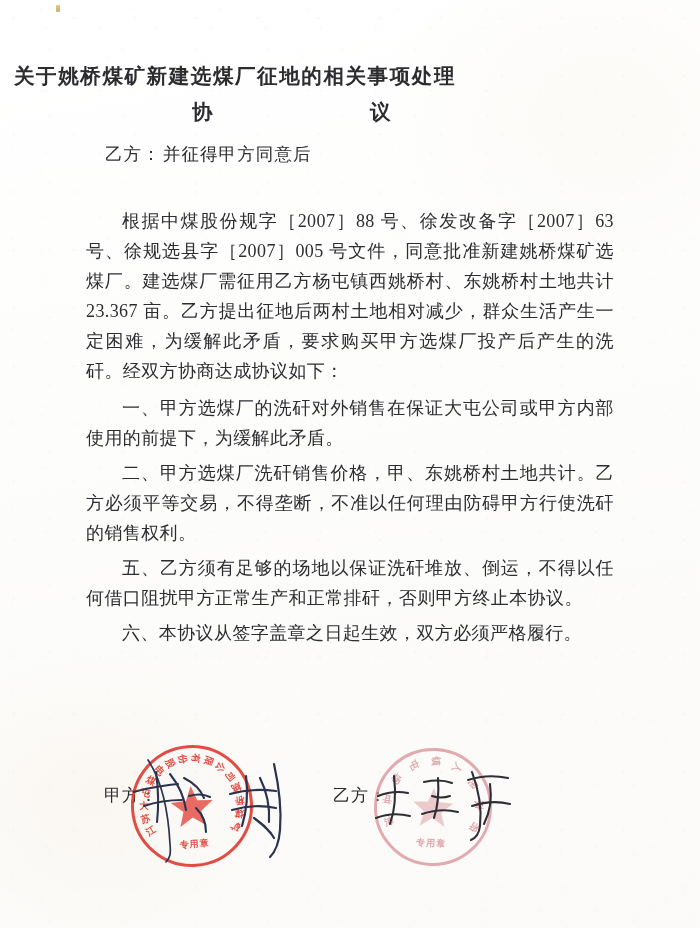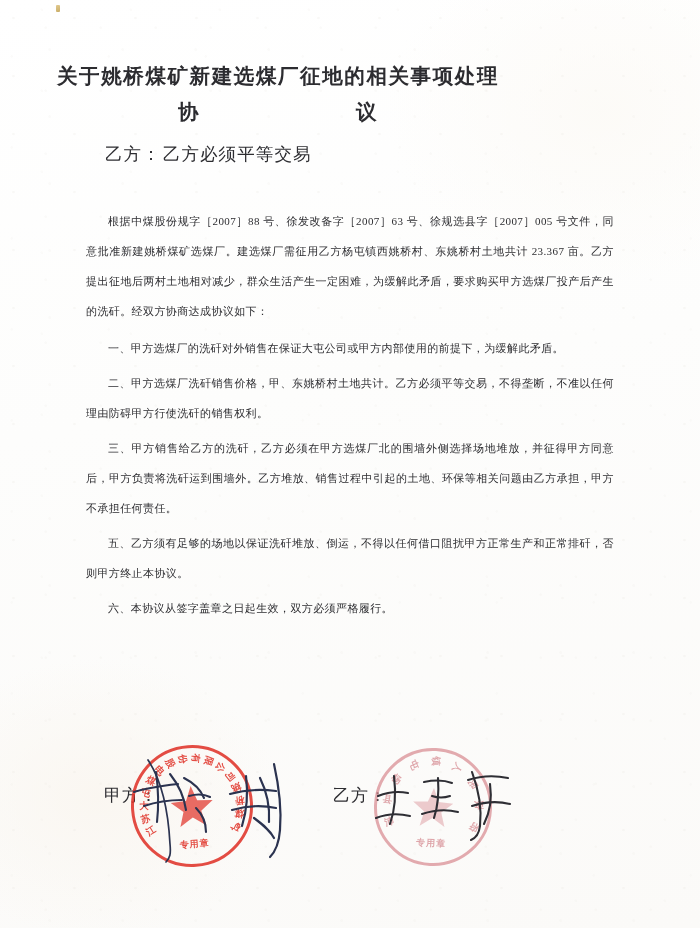--- a/index.html
+++ b/index.html
@@ -49,21 +49,22 @@
     opacity: 0.75;
     border-radius: 1px;
   }
 
   
   .title-block {
     position: absolute;
     left: 0;
     top: 62px;
     width: 556px;
-    text-align: center;
+    text-align: left;
+    padding-left: 14px;
   }
   .title-line1 {
     font-size: 20.5px;
     letter-spacing: 1.6px;
     color: #2c2c30;
     font-weight: 600;
     font-family: "Liberation Serif", "DejaVu Serif", serif;
     white-space: nowrap;
   }
   .title-line2 {
@@ -95,21 +96,21 @@
   .party-label { margin-right: 2px; }
 
   
   .body-block {
     position: absolute;
     left: 86px;
     top: 206px;
     width: 528px;
   }
   .para {
-    font-size: 11px;
+    font-size: 18px;
     line-height: 30px;
     color: #2d2d31;
     text-align: justify;
     text-justify: inter-ideograph;
     text-indent: 2em;
     letter-spacing: 0.4px;
     margin: 0 0 7px 0;
     font-family: "Liberation Serif", "DejaVu Serif", serif;
   }
   .para.tight { margin-bottom: 5px; }
@@ -242,29 +243,28 @@
   <div class="title-block">
     <div class="title-line1">关于姚桥煤矿新建选煤厂征地的相关事项处理</div>
     <div class="title-line2">
       <span>协</span>
       <span>议</span>
     </div>
   </div>
 
   <div class="parties">
     <div class="party-row">
-      <span class="party-label">乙方：</span><span>乙方必须平等交易</span>
+      <span class="party-label">乙方：</span><span>并征得甲方同意后</span>
     </div>
   </div>
 
   <div class="body-block">
     <p class="para">根据中煤股份规字［2007］88 号、徐发改备字［2007］63 号、徐规选县字［2007］005 号文件，同意批准新建姚桥煤矿选煤厂。建选煤厂需征用乙方杨屯镇西姚桥村、东姚桥村土地共计 23.367 亩。乙方提出征地后两村土地相对减少，群众生活产生一定困难，为缓解此矛盾，要求购买甲方选煤厂投产后产生的洗矸。经双方协商达成协议如下：</p>
     <p class="para tight">一、甲方选煤厂的洗矸对外销售在保证大屯公司或甲方内部使用的前提下，为缓解此矛盾。</p>
     <p class="para tight">二、甲方选煤厂洗矸销售价格，甲、东姚桥村土地共计。乙方必须平等交易，不得垄断，不准以任何理由防碍甲方行使洗矸的销售权利。</p>
-    <p class="para tight">三、甲方销售给乙方的洗矸，乙方必须在甲方选煤厂北的围墙外侧选择场地堆放，并征得甲方同意后，甲方负责将洗矸运到围墙外。乙方堆放、销售过程中引起的土地、环保等相关问题由乙方承担，甲方不承担任何责任。</p>
     <p class="para tight">五、乙方须有足够的场地以保证洗矸堆放、倒运，不得以任何借口阻扰甲方正常生产和正常排矸，否则甲方终止本协议。</p>
     <p class="para tight">六、本协议从签字盖章之日起生效，双方必须严格履行。</p>
   </div>
 
   <div class="sign-row">
     <span class="sign-a">甲方：</span>
     <span class="sign-b">乙方：</span>
   </div>
 
   <div class="seal seal-a">

